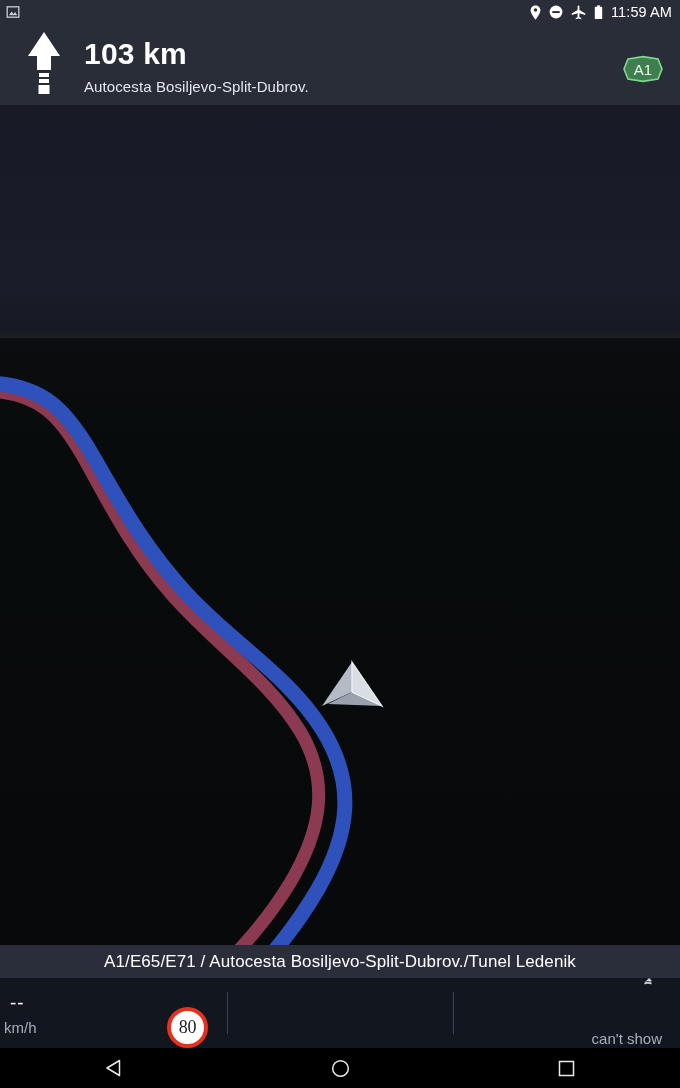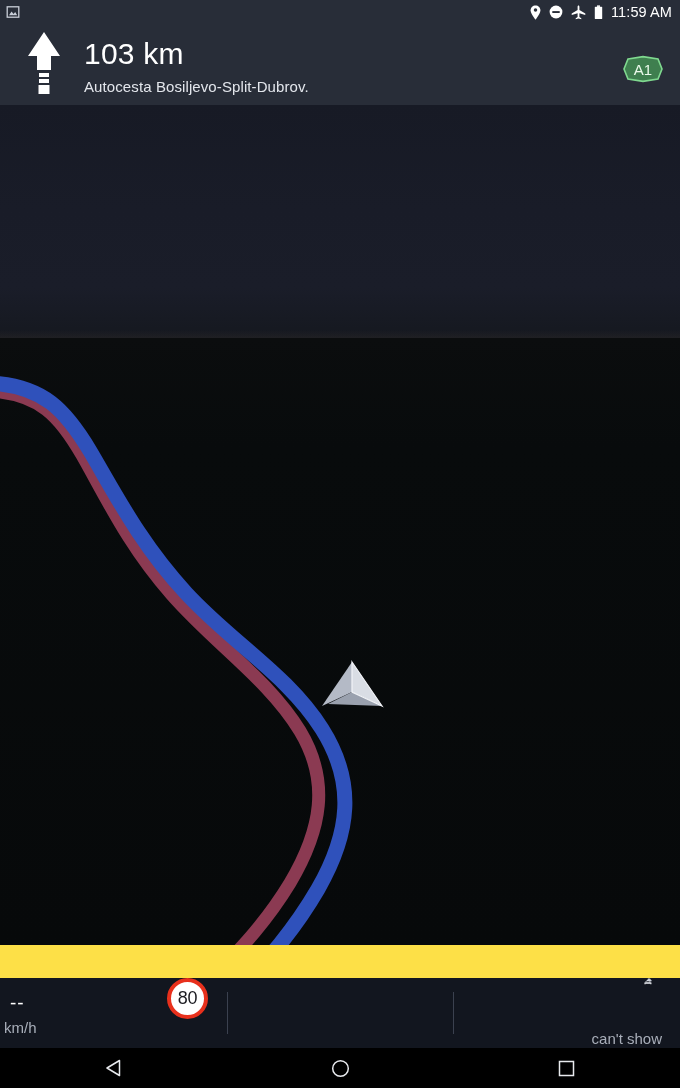--- a/index.html
+++ b/index.html
@@ -1,19 +1,19 @@
 <!DOCTYPE html>
 <html><head>
 <meta charset="utf-8">
 <style>
   * { margin:0; padding:0; box-sizing:border-box; }
   html,body { width:680px; height:1088px; background:#000; overflow:hidden; }
   body { font-family:"Liberation Sans", sans-serif; -webkit-font-smoothing:antialiased; }
 
-  #screen { position:relative; width:680px; height:1088px; background:#fde047; overflow:hidden; }
+  #screen { position:relative; width:680px; height:1088px; background:#701a75; overflow:hidden; }
 
   
   #statusbar {
     position:absolute; left:0; top:0; width:680px; height:24px;
     background:#282d38; display:flex; align-items:center;
   }
   #sb-left { display:flex; align-items:center; padding-left:6px; gap:6px; }
   #sb-right {
     margin-left:auto; display:flex; align-items:center; gap:8px;
     padding-right:8px;
@@ -24,21 +24,21 @@
   
   #header {
     position:absolute; left:0; top:24px; width:680px; height:81px;
     background:#282d38;
   }
   #maneuver-icon {
     position:absolute; left:20px; top:6px; width:48px; height:66px;
   }
   #hdr-text { position:absolute; left:84px; top:12px; }
   #hdr-distance {
-    color:#ffffff; font-size:30px; font-weight:400; line-height:36px;
+    color:#ffffff; font-size:30px; font-weight:700; line-height:36px;
     letter-spacing:.2px;
   }
   #hdr-road {
     color:#e3e6ec; font-size:15px; font-weight:400; line-height:22px;
     margin-top:4px; letter-spacing:.1px;
   }
   #shield {
     position:absolute; right:16px; top:31px; width:42px; height:28px;
   }
   #shield-label {
@@ -77,21 +77,21 @@
   }
   #street-label { color:#ffffff; font-size:17px; letter-spacing:.1px; }
 
   
   #dashboard {
     position:absolute; left:0; top:978px; width:680px; height:70px;
     background:#12161f; display:flex; align-items:center;
   }
   .dash-cell { position:relative; height:70px; }
   #cell-speed { width:148px; }
-  #cell-limit { width:79px; display:flex; align-items:flex-start; justify-content:center; }
+  #cell-limit { width:79px; display:flex; align-items:flex-end; justify-content:center;font-family:Liberation Serif, serif; }
   #cell-arrival { width:226px; display:flex; flex-direction:column;
                   align-items:center; justify-content:center; }
   #cell-traffic { flex:1; display:flex; flex-direction:column;
                   align-items:flex-end; justify-content:center; padding-right:18px; }
 
   #speed-value {
     position:absolute; left:10px; top:15px;
     color:#ffffff; font-size:19px; line-height:20px; letter-spacing:1px;
   }
   #speed-unit {
@@ -197,20 +197,23 @@
     </svg>
 
     <svg id="position-marker" viewBox="0 0 72 52">
       <path d="M40 2 L70 46 L40 32 Z" fill="#d9dde4"></path>
       <path d="M40 2 L10 46 L40 32 Z" fill="#b4bac6"></path>
       <path d="M40 32 L70 46 L16 44 Z" fill="#9aa1ae"></path>
       <path d="M40 2 L70 46 L40 32 Z" fill="none" stroke="#f2f4f8" stroke-width="1.2"></path>
     </svg>
   </div>
 
+  <div id="streetbar">
+    <span id="street-label">A1/E65/E71 / Autocesta Bosiljevo-Split-Dubrov./Tunel Ledenik</span>
+  </div>
 
   <div id="dashboard">
 
     <div class="dash-cell" id="cell-speed">
       <div id="speed-value">--</div>
       <div id="speed-unit">km/h</div>
     </div>
 
     <div class="dash-cell" id="cell-limit">
       <div id="limit-sign">

